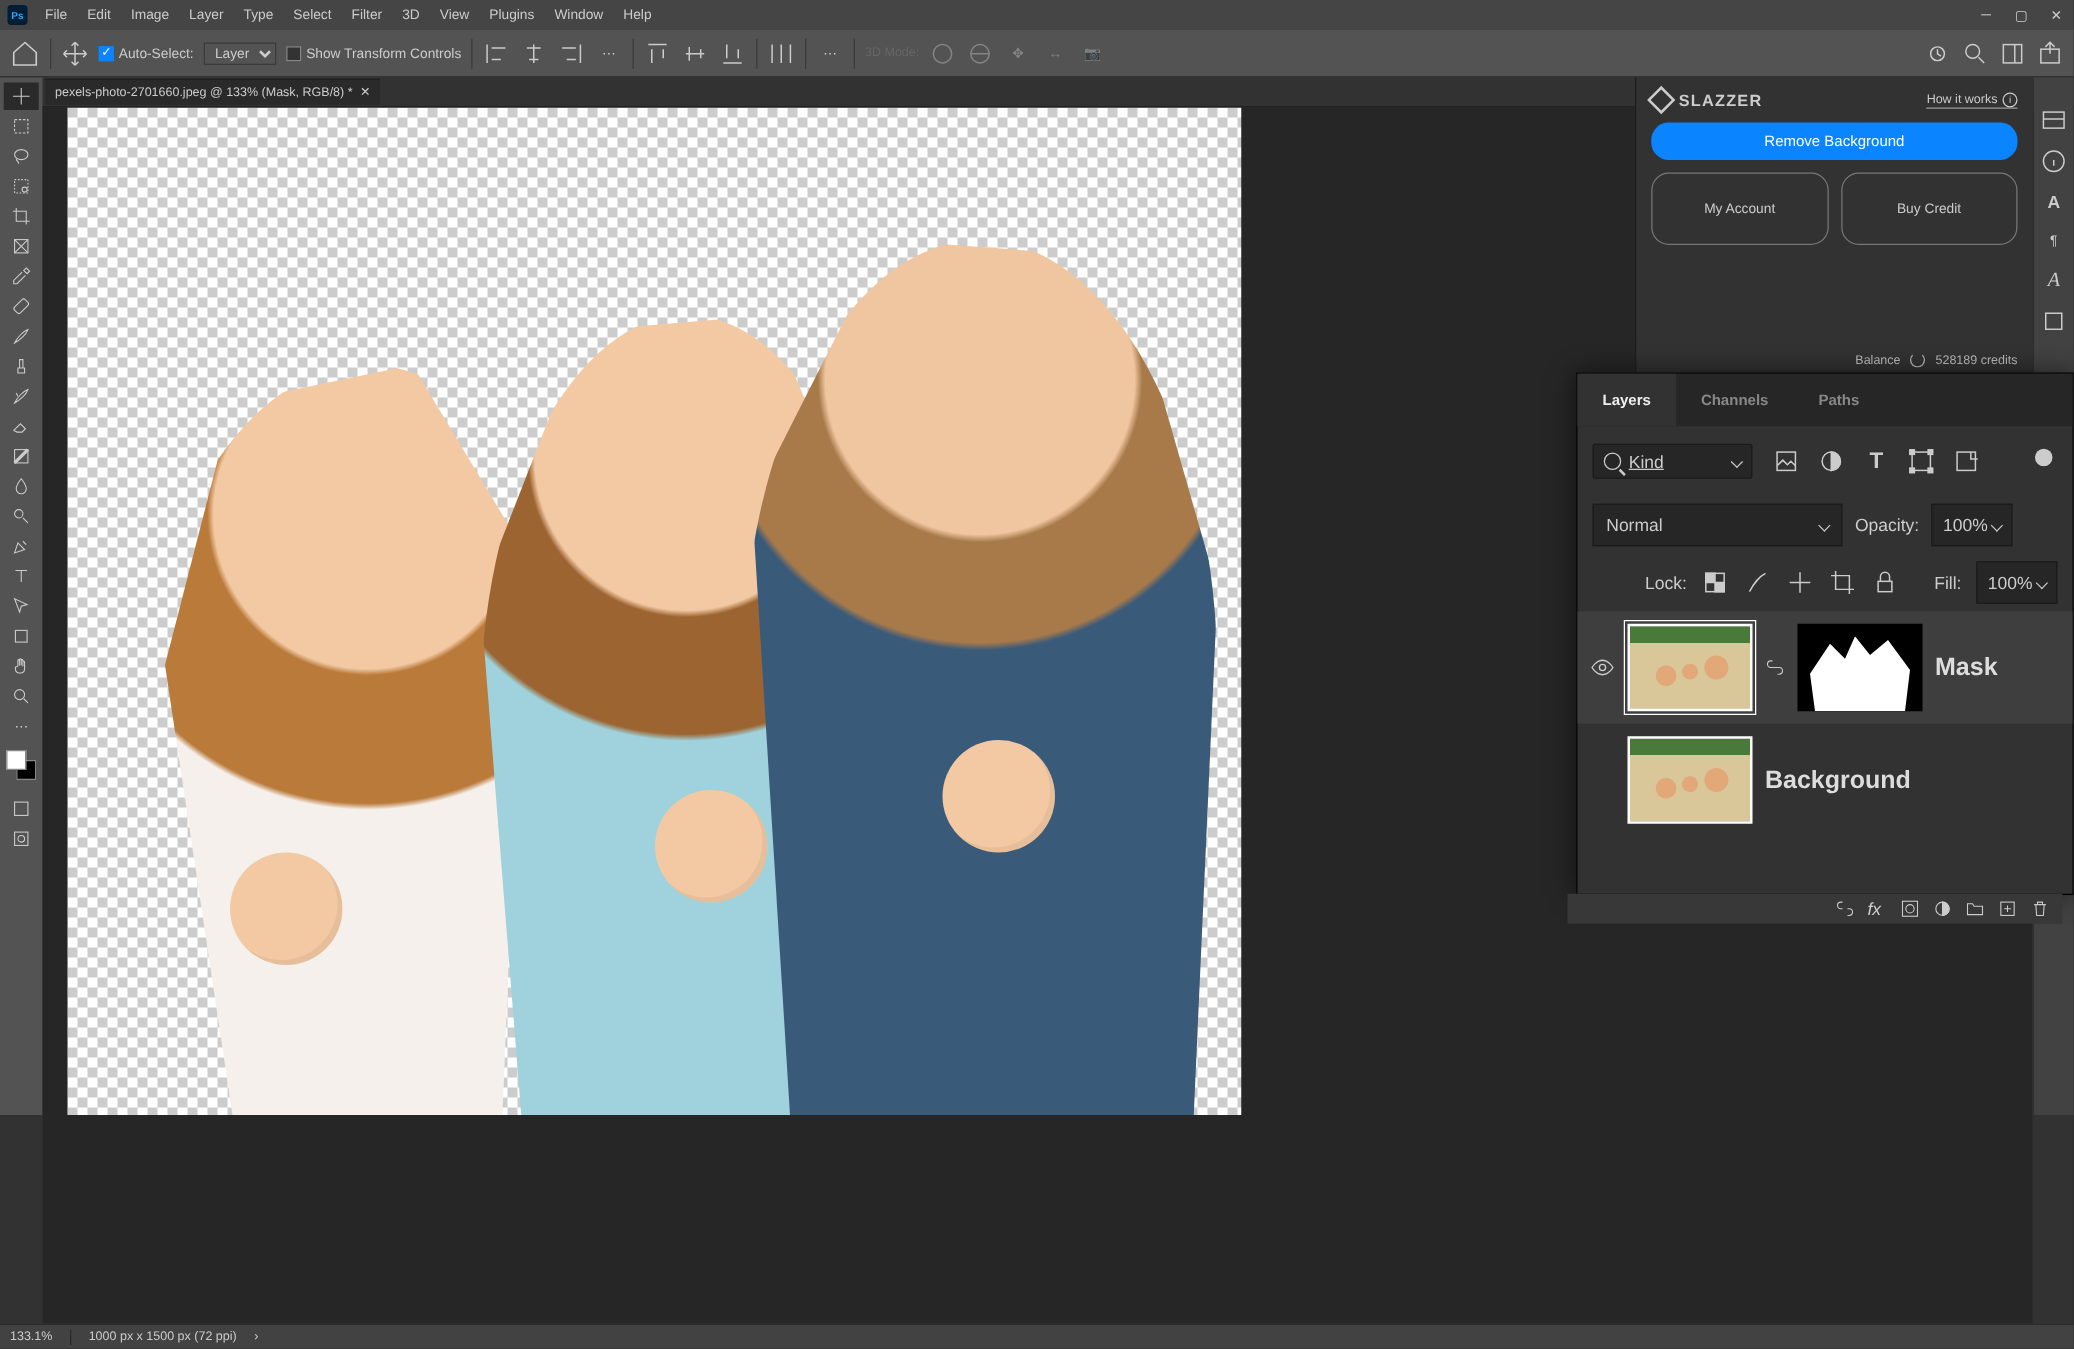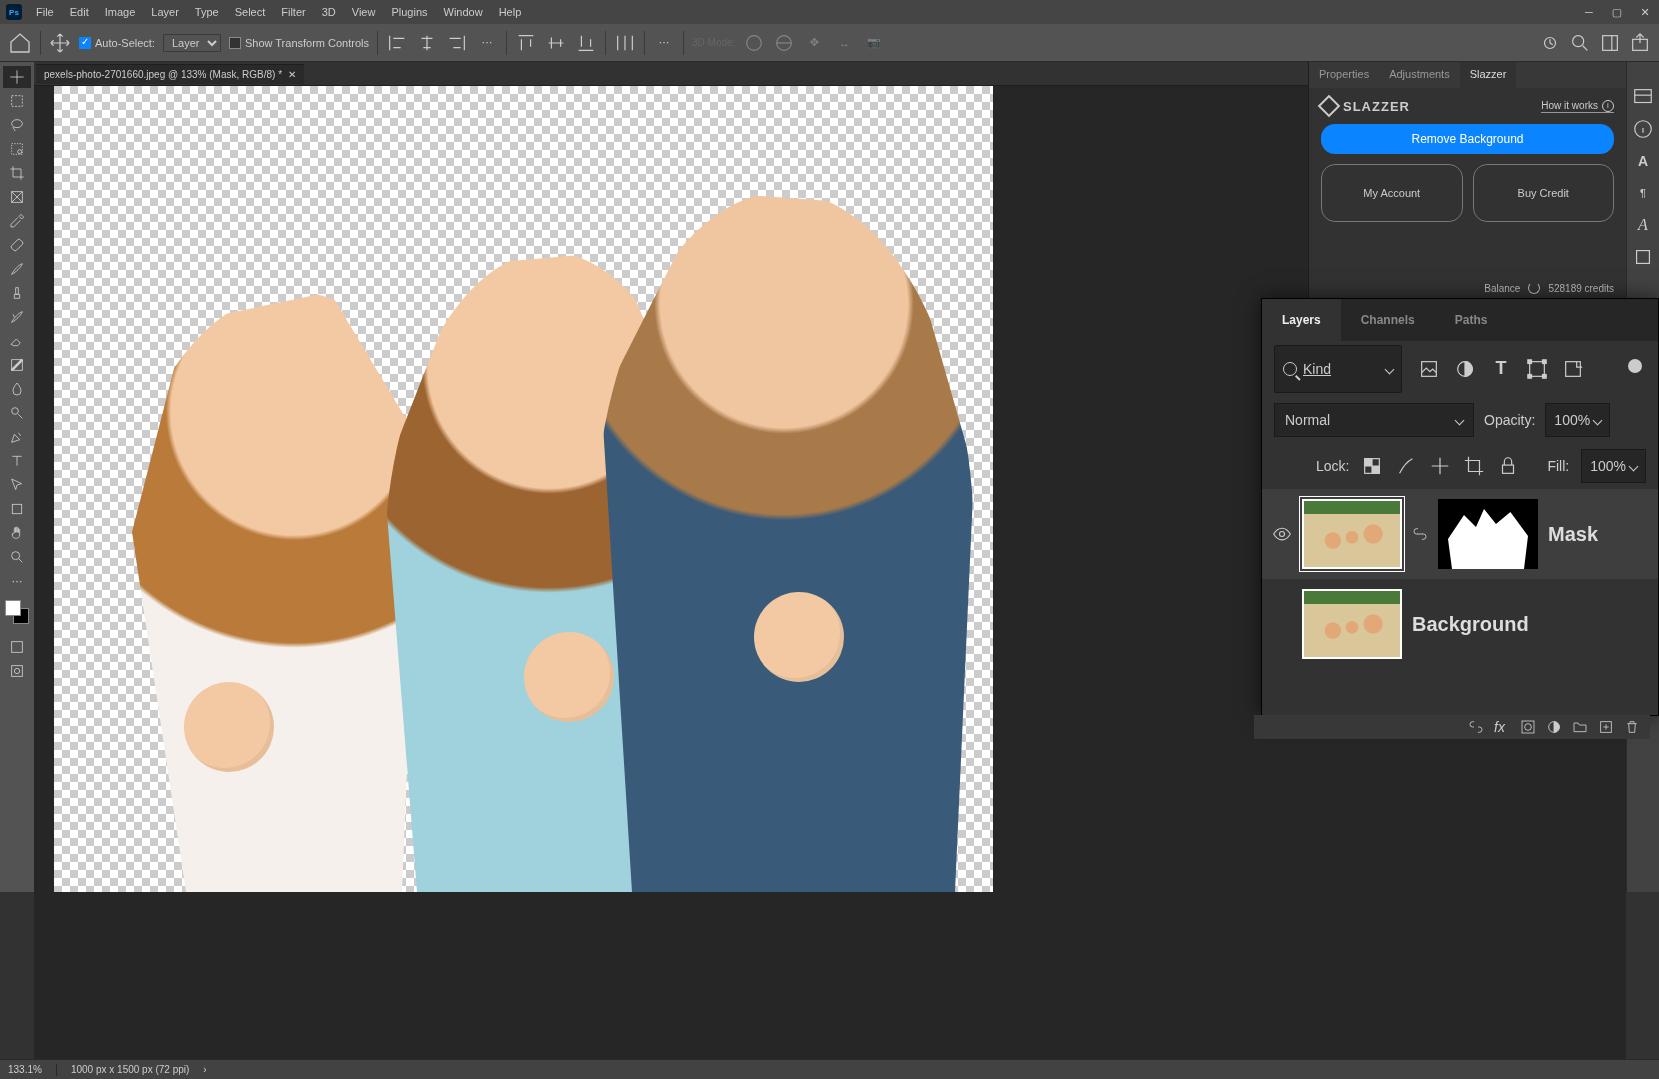--- a/index.html
+++ b/index.html
@@ -68,21 +68,21 @@
 .slazzer .btn-outline { flex:1; border:1px solid #777; border-radius:14px; text-align:center; padding:22px 0; font-size:11px; }
 .slazzer .balance { position:absolute; bottom:8px; right:12px; font-size:10px; color:#bbb; display:flex; gap:8px; align-items:center; }
 .slazzer .balance .refresh { width:12px; height:12px; border:1.5px solid #bbb; border-radius:50%; border-top-color:transparent; }
 
 
 .layers-popup { position:absolute; right:0; top:298px; width:398px; height:418px; background:#323232; border:1px solid #000; box-shadow:0 0 20px rgba(0,0,0,.6); z-index:50; font-size:14px; color:#ccc;}
 .layers-popup .tabs { display:flex; background:#262626; }
 .layers-popup .tabs .tab { padding:14px 20px; font-size:12px; color:#888; font-weight:600;}
 .layers-popup .tabs .tab.active { background:#323232; color:#eee;}
 .layers-popup .filter-row { display:flex; align-items:center; padding:10px 12px; gap:10px; height:56px; }
-.layers-popup .kind { flex:0 0 128px; height:48px; background:#262626; border:1px solid #1a1a1a; display:flex; align-items:center; padding:0 8px; gap:6px; border-radius:2px;text-decoration:underline;}
+.layers-popup .kind { flex:0 0 128px; height:28px; background:#262626; border:1px solid #1a1a1a; display:flex; align-items:center; padding:0 8px; gap:6px; border-radius:2px;text-decoration:underline;}
 .layers-popup .kind .mag{width:14px;height:14px;border:1.5px solid #ccc;border-radius:50%;position:relative;}
 .layers-popup .kind .mag:after{content:"";position:absolute;width:6px;height:1.5px;background:#ccc;right:-5px;bottom:-3px;transform:rotate(45deg);}
 .layers-popup .kind .chev{margin-left:auto;border:solid #ccc;border-width:0 1.5px 1.5px 0;padding:3px;transform:rotate(45deg);}
 .layers-popup .filter-icons { display:flex; gap:14px; margin-left:6px;}
 .layers-popup .filter-icons div{width:22px;height:22px;}
 .layers-popup .toggle-knob{width:14px;height:14px;background:#ccc;border-radius:50%;margin-left:auto;margin-right:4px;margin-top:-6px;}
 .layers-popup .blend-row { display:flex; align-items:center; padding:6px 12px; gap:10px; height:46px;}
 .layers-popup .blend { flex:0 0 200px; height:34px; background:#262626; border:1px solid #1a1a1a; display:flex; align-items:center; padding:0 10px;}
 .layers-popup .blend .chev{margin-left:auto;border:solid #ccc;border-width:0 1.5px 1.5px 0;padding:3px;transform:rotate(45deg);}
 .layers-popup .opacity-box{height:34px;border:1px solid #1a1a1a;background:#262626;display:flex;align-items:center;padding:0 8px;gap:4px;}
@@ -415,25 +415,20 @@
   <div class="dock-icon">¶</div>
   <div class="dock-icon" style="font-style:italic;font-family:serif;font-size:16px;">A</div>
   <div class="dock-icon">
       <svg class="ico" viewBox="0 0 24 24">
         <rect x="5" y="5" width="14" height="14"></rect>
       </svg>
     </div>
 </div>
 
 <div class="slazzer">
-  <div class="tabs">
-    <div class="tab">Properties</div>
-    <div class="tab">Adjustments</div>
-    <div class="tab active">Slazzer</div>
-  </div>
   <div class="body">
     <div class="logo-row">
       <div class="logo">
         <div class="diamond"></div>
         <span>SLAZZER</span>
       </div>
       <div class="how">
         <span>How it works</span>
         <span style="width:12px;height:12px;border:1px solid #ccc;border-radius:50%;display:inline-flex;align-items:center;justify-content:center;font-size:8px;">i</span>
       </div>

